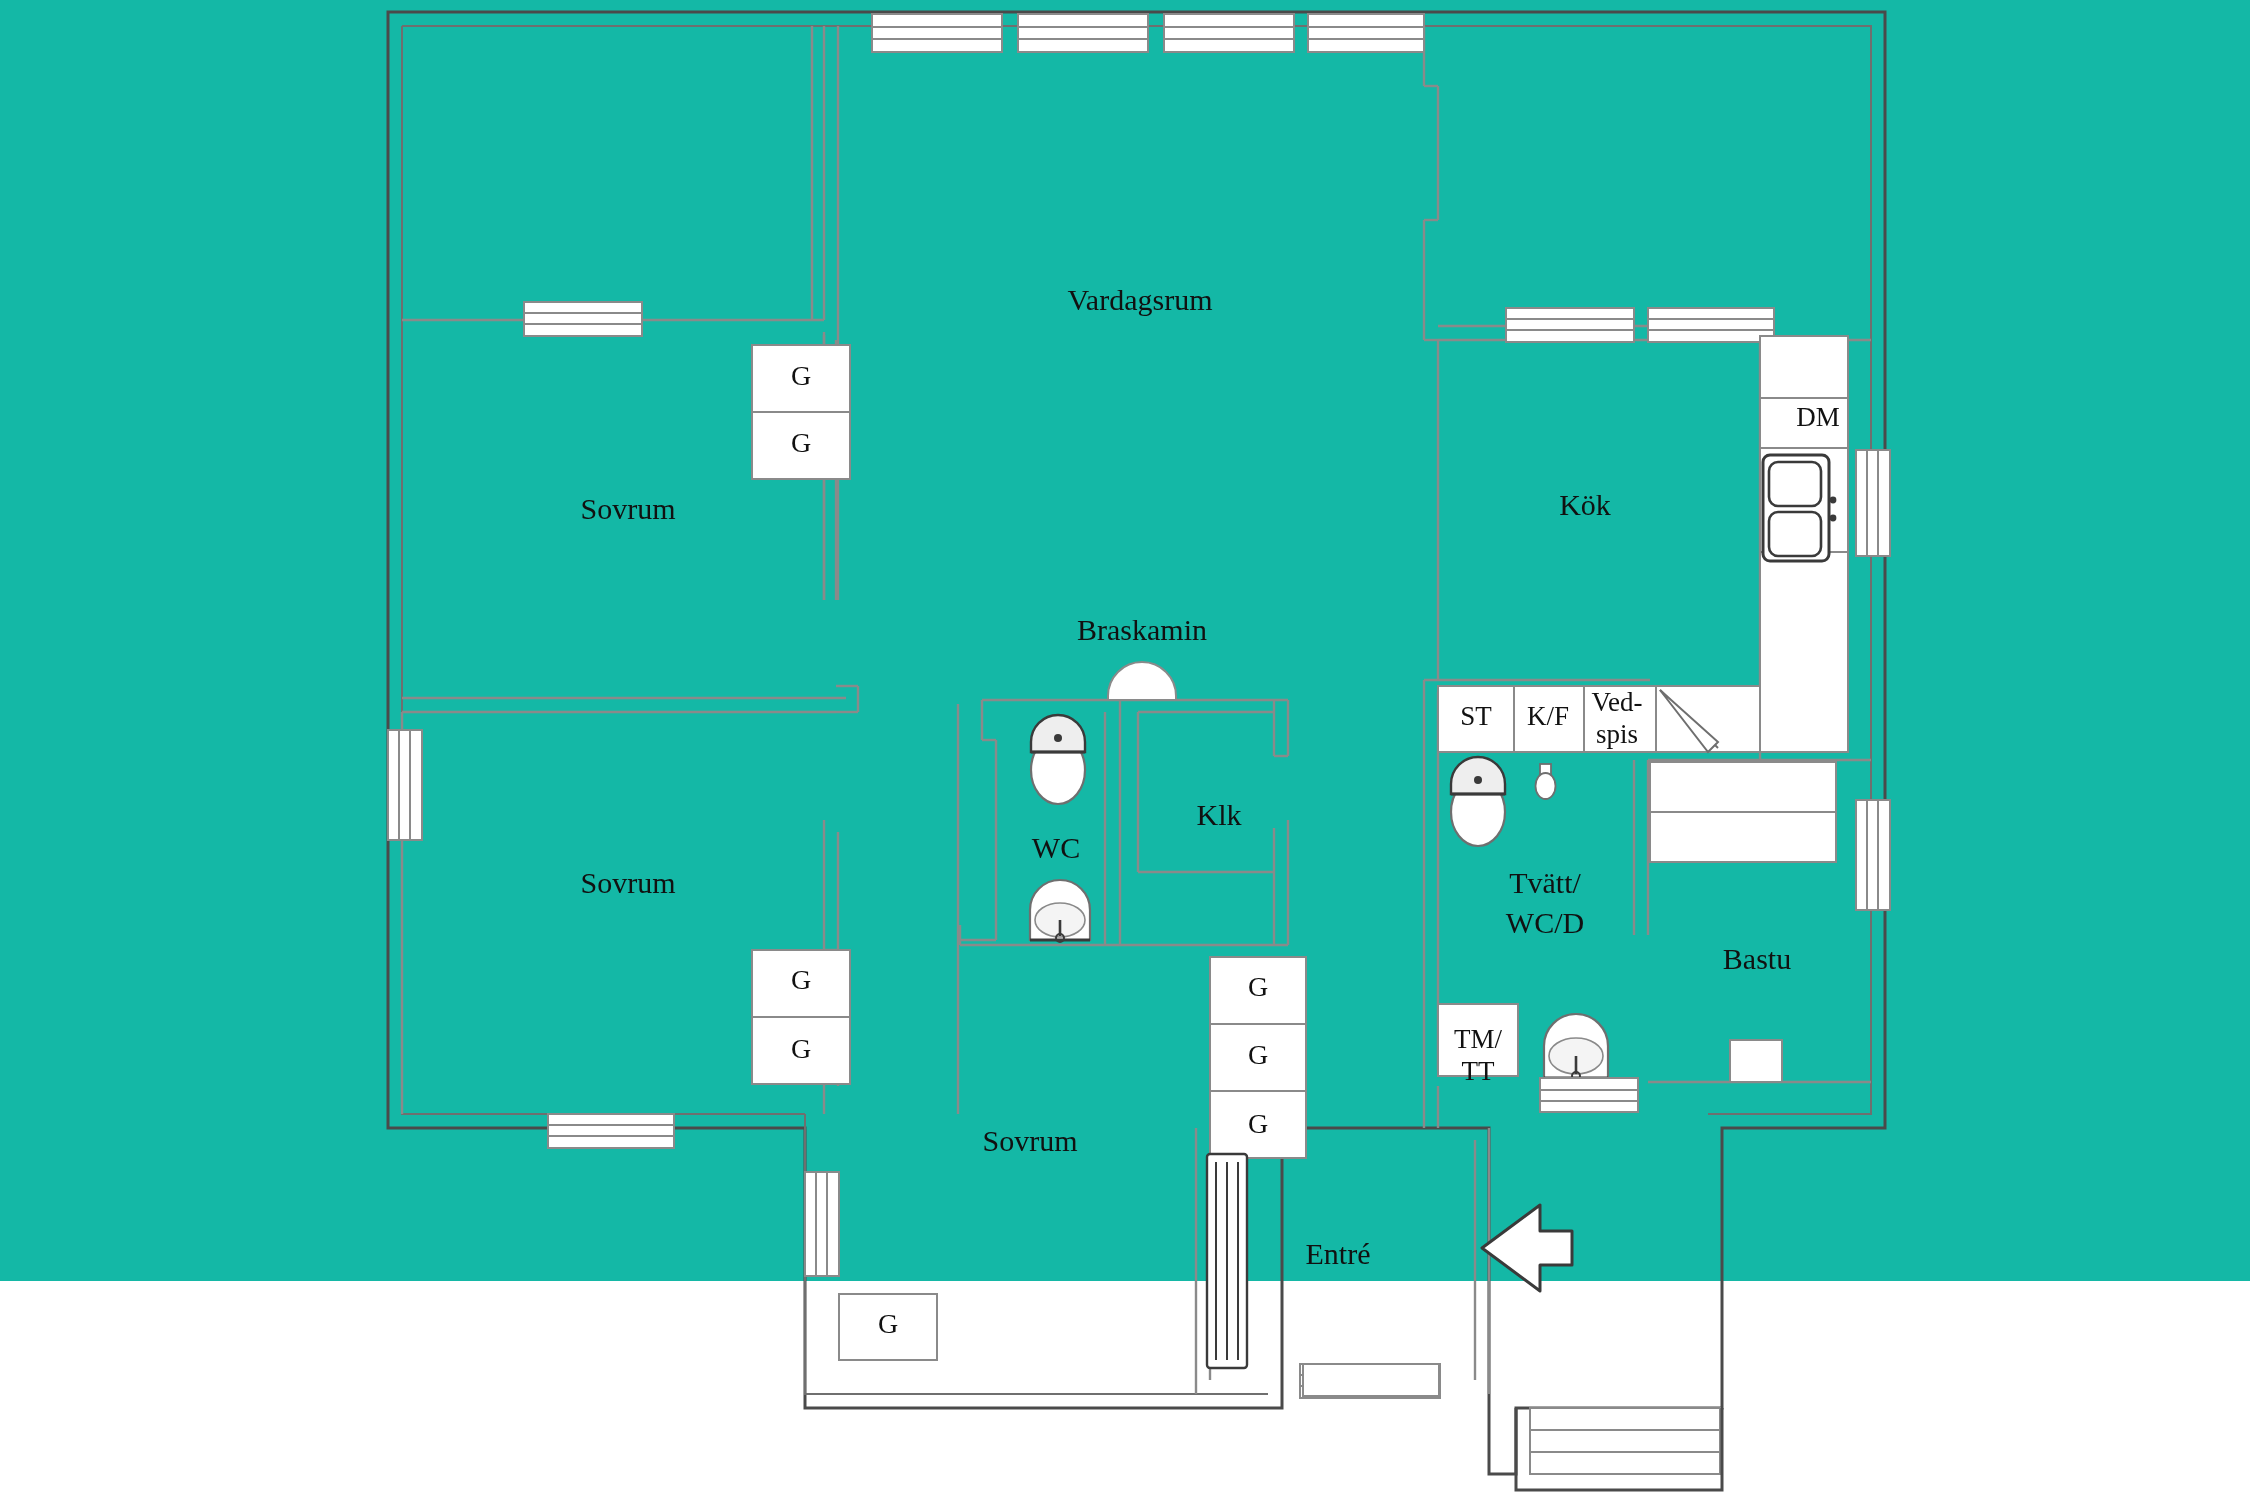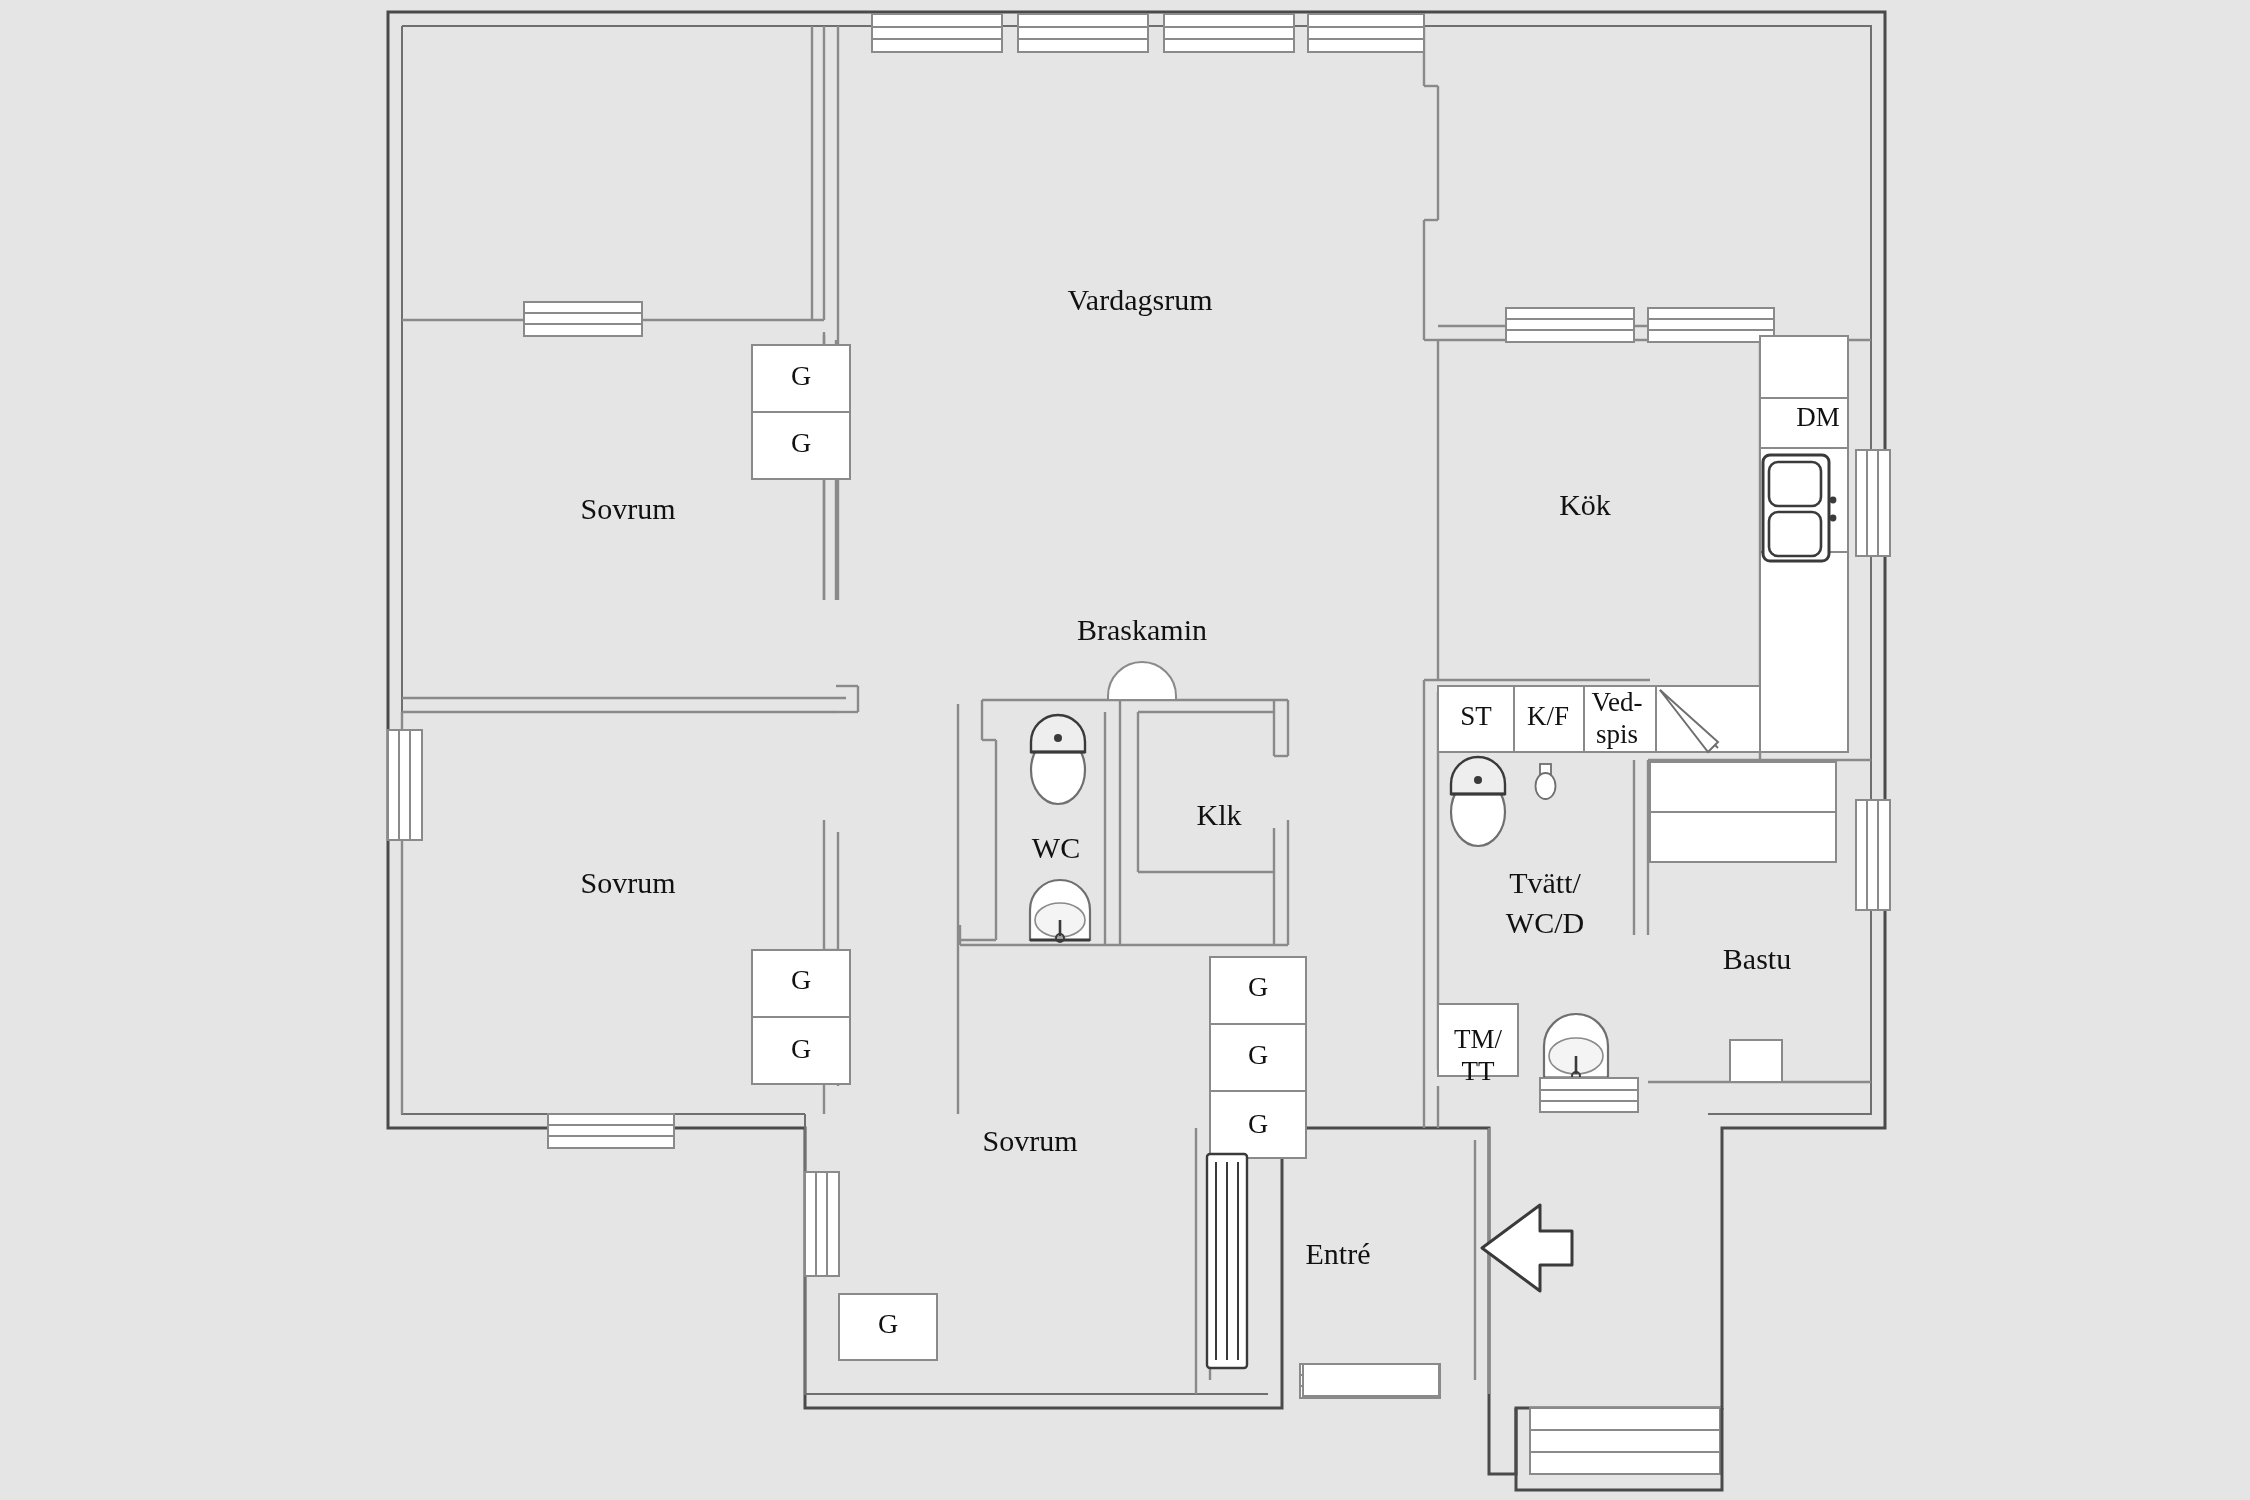--- a/index.html
+++ b/index.html
@@ -10,22 +10,22 @@
   }
   body {
     width: 2250px;
     height: 1500px;
     font-family: "Liberation Serif", "DejaVu Serif", serif;
     overflow: hidden;
   }
   #plan-root {
     position: relative;
     width: 2250px;
-    height: 1500px;
-    background: #e5e5e5;
+    height: 1281px;
+    background: #14b8a6;
   }
   svg#floorplan {
     position: absolute;
     left: 0;
     top: 0;
     width: 2250px;
     height: 1500px;
     display: block;
   }
   .room-label {

